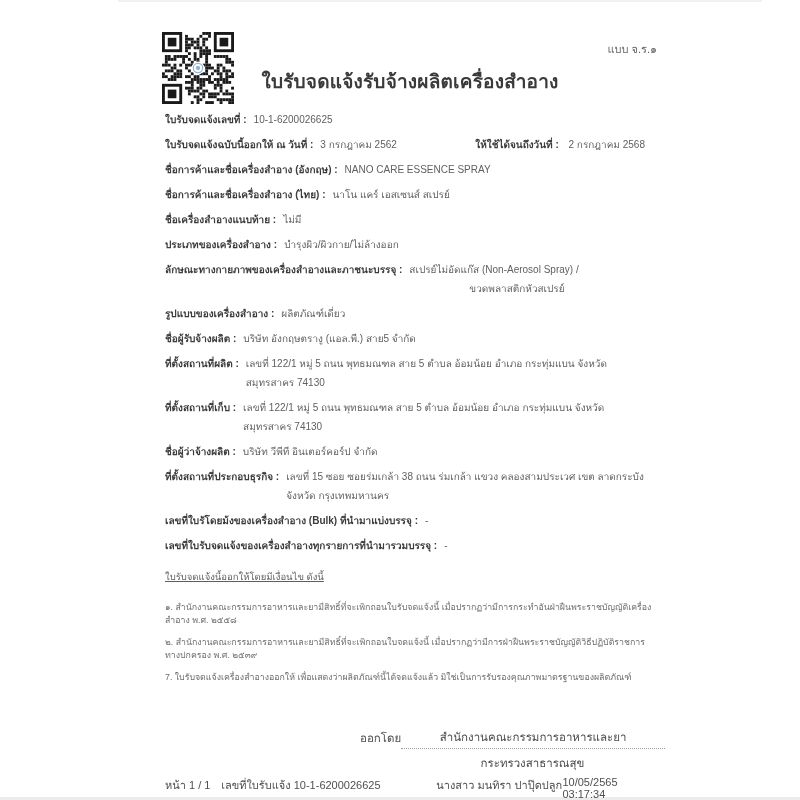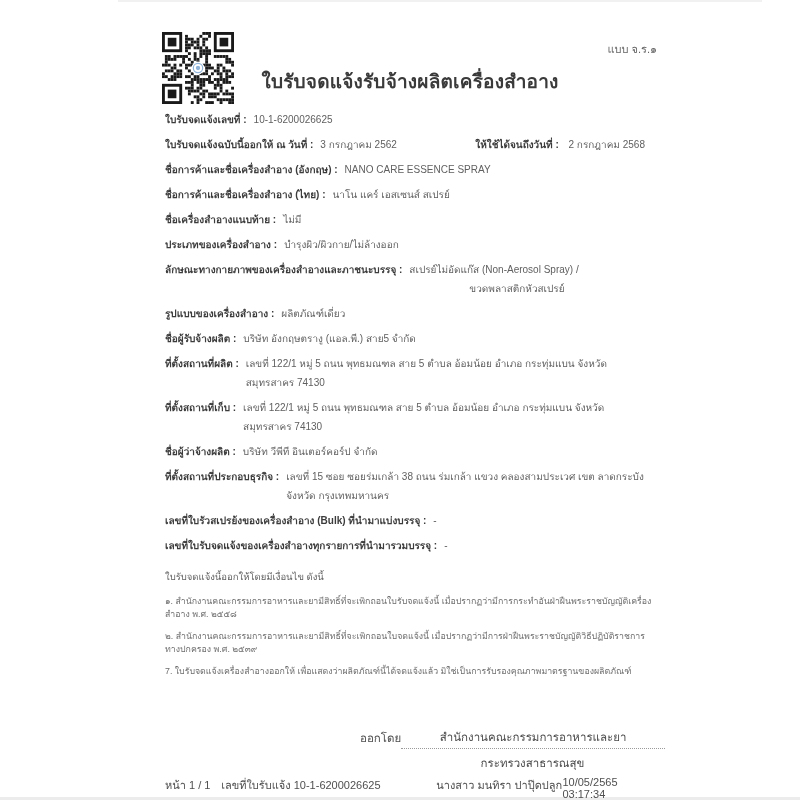--- a/index.html
+++ b/index.html
@@ -25,22 +25,22 @@
   .row{display:flex;align-items:flex-start;margin-bottom:6px;font-size:10px;line-height:19px;}
   .lbl{font-weight:bold;color:#3c3c3c;white-space:nowrap;margin-right:7px;}
   .val{color:#606060;}
   .val.grow{flex:1;}
   .date-row .pair2{margin-left:auto;margin-right:10px;}
   .date-row .pair2 .lbl{margin-right:7px;}
   .twoline .l2{padding-left:60px;}
 
   .conditions{margin-top:14px;}
   .cond-heading{
-    font-size:9.5px;color:#5e5e5e;
-    margin-bottom:11px;
+    font-size:9.5px;color:#5e5e5e;text-decoration:underline;
+    margin-bottom:17px;
   }
   .cond-item{font-size:8.8px;color:#6d6d6d;line-height:13px;margin-bottom:9px;}
 
   .issued{position:absolute;top:728px;left:360px;width:305px;font-size:11.5px;color:#4c4c4c;}
   .issued-row{display:flex;align-items:flex-end;}
   .issued-label{white-space:nowrap;padding-bottom:2px;}
   .issued-line{flex:1;text-align:center;border-bottom:1px dotted #9a9a9a;padding-bottom:2px;}
   .issued-ministry{text-align:center;margin-top:5px;padding-left:40px;}
 
   .footer{position:absolute;top:776px;left:165px;right:138px;display:flex;font-size:11px;color:#4f4f4f;}
@@ -366,21 +366,21 @@
     <span class="lbl">ชื่อผู้ว่าจ้างผลิต  :</span>
     <span class="val">บริษัท วีพีที อินเตอร์คอร์ป จำกัด</span>
   </div>
 
   <div class="row">
     <span class="lbl">ที่ตั้งสถานที่ประกอบธุรกิจ :</span>
     <div class="val grow">เลขที่ 15 ซอย ซอยร่มเกล้า 38 ถนน ร่มเกล้า แขวง คลองสามประเวศ เขต ลาดกระบัง จังหวัด กรุงเทพมหานคร</div>
   </div>
 
   <div class="row">
-    <span class="lbl">เลขที่ใบรัวสเปรย้งของเครื่องสำอาง (Bulk) ที่นำมาแบ่งบรรจุ :</span>
+    <span class="lbl">เลขที่ใบรัโดยม้งของเครื่องสำอาง (Bulk) ที่นำมาแบ่งบรรจุ :</span>
     <span class="val">-</span>
   </div>
 
   <div class="row">
     <span class="lbl">เลขที่ใบรับจดแจ้งของเครื่องสำอางทุกรายการที่นำมารวมบรรจุ :</span>
     <span class="val">-</span>
   </div>
 
   <div class="conditions">
     <div class="cond-heading">ใบรับจดแจ้งนี้ออกให้โดยมีเงื่อนไข ดังนี้</div>

